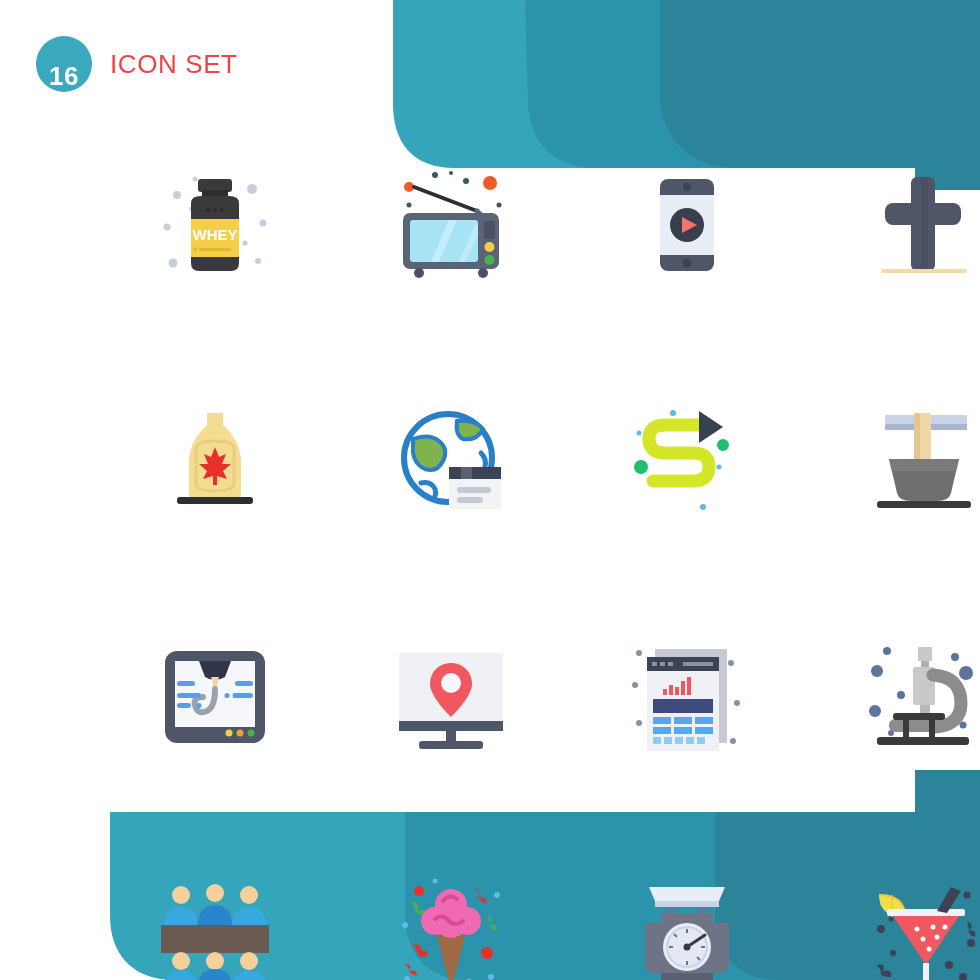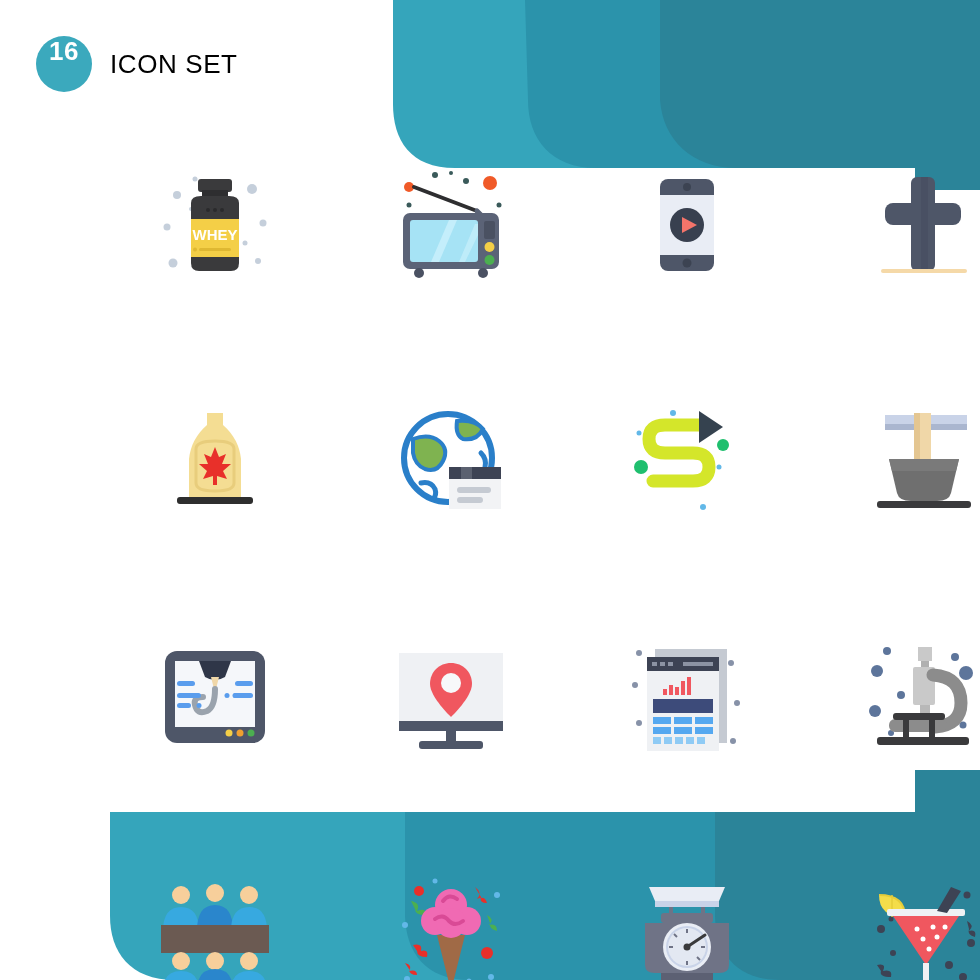--- a/index.html
+++ b/index.html
@@ -13,25 +13,25 @@
   #stage{position:absolute;inset:0;width:980px;height:980px;background:#ffffff;overflow:hidden;}
 
   
   .deco{position:absolute;pointer-events:none;}
   .deco svg{display:block;}
 
   
   .header{position:absolute;left:36px;top:36px;display:flex;align-items:center;gap:18px;z-index:6;}
   .badge{
     width:56px;height:56px;border-radius:50%;
-    display:flex;align-items:flex-start;justify-content:center;
+    display:flex;align-items:flex-end;justify-content:center;
     color:#ffffff;font-size:26px;font-weight:bold;letter-spacing:0.5px;
   }
   .title{
-    font-size:26px;color:#000000;letter-spacing:.6px;
+    font-size:26px;color:#ef4444;letter-spacing:.6px;
     text-transform:uppercase;font-weight:normal;
   }
 
   
   .grid{
     position:absolute;left:120px;top:130px;width:760px;
     display:grid;grid-template-columns:repeat(4,190px);
     grid-auto-rows:190px;z-index:5;gap:46px;
   }
   .cell{display:flex;align-items:center;justify-content:center;}

